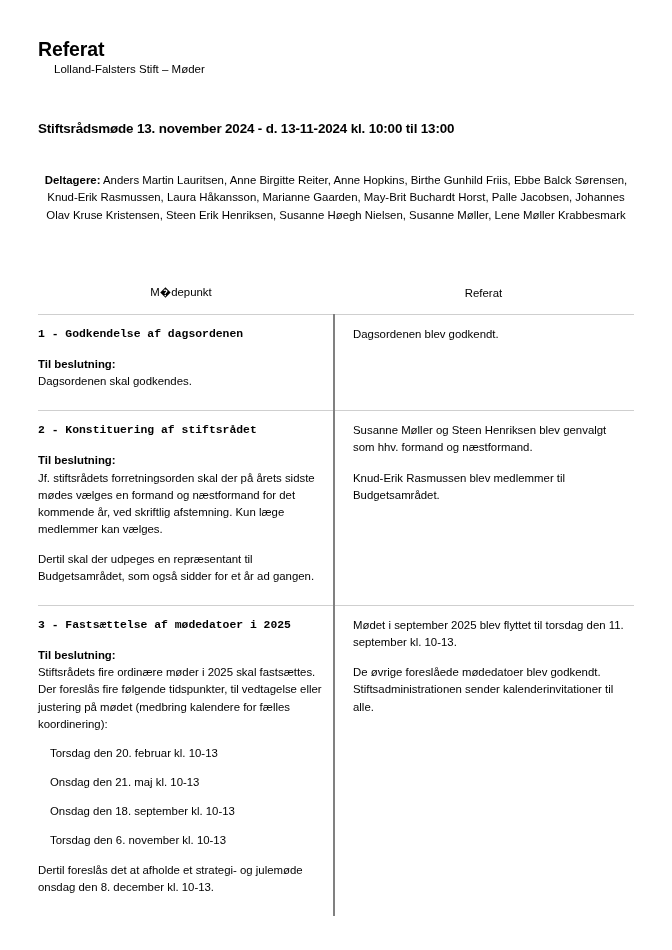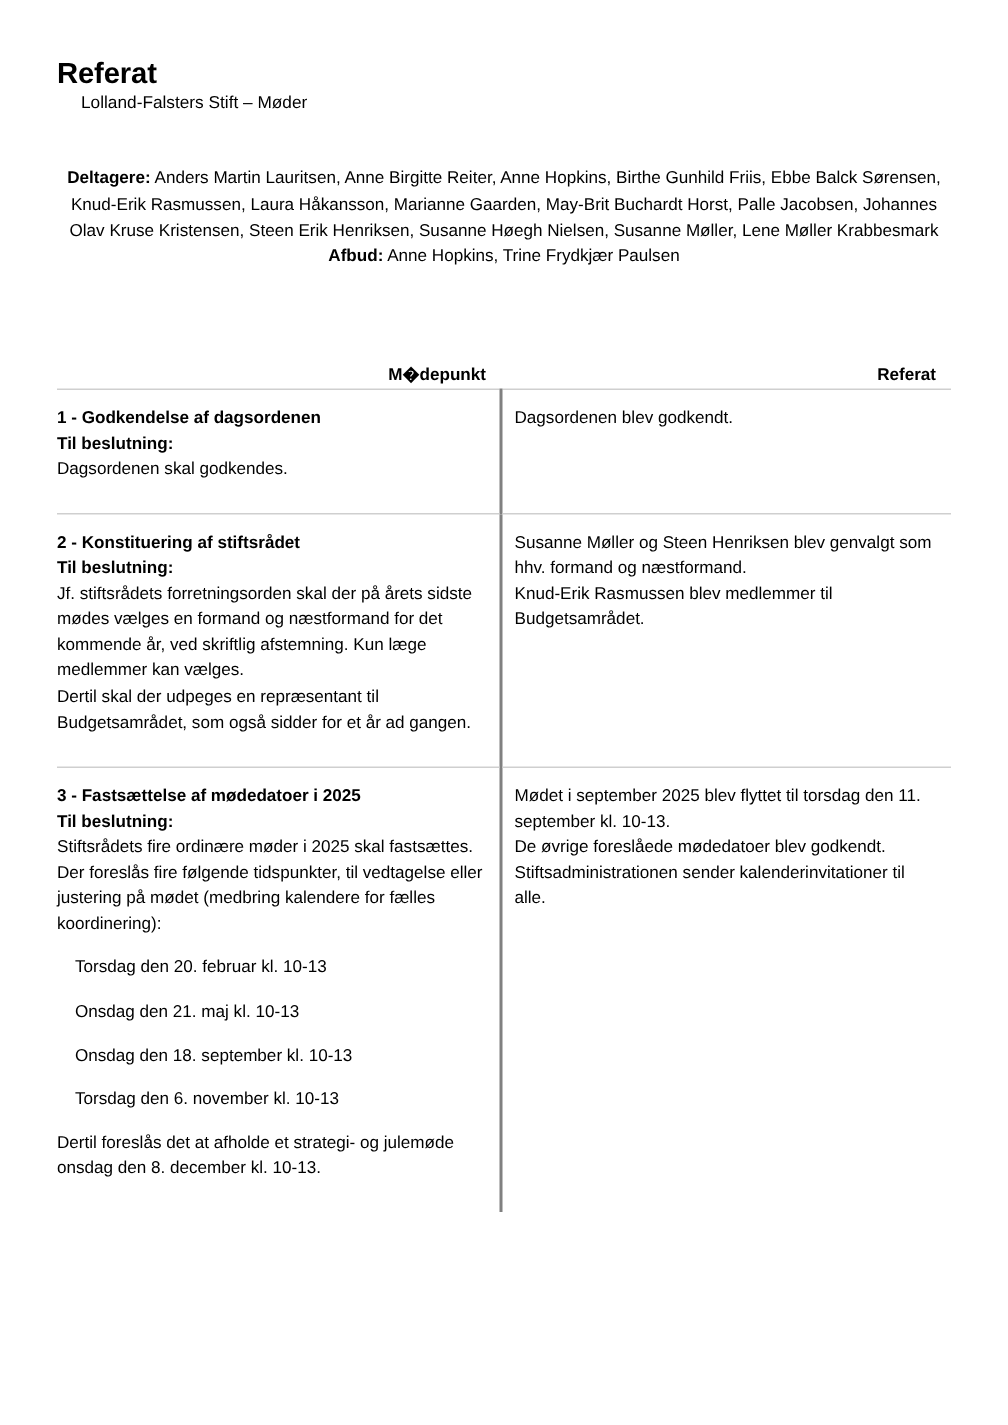--- a/index.html
+++ b/index.html
@@ -68,73 +68,75 @@
   .minutes-table {
     margin-top: 60px;
     width: 596px;
     border-collapse: collapse;
     table-layout: fixed;
   }
   .minutes-table col.col-item { width: 296px; }
   .minutes-table col.col-ref  { width: 300px; }
 
   .minutes-table th {
-    text-align: right;
+    text-align: center;
     font-size: 11.4px;
-    font-weight: bold;
-    padding: 0 10px 3px 0;
+    font-weight: normal;
+    padding: 0 10px 15px 0;
     border-bottom: 1px solid #cfcfcf;
     vertical-align: bottom;
   }
   .minutes-table th.th-ref {
     padding-left: 9px;
   }
 
   .minutes-table td {
     vertical-align: top;
     font-size: 11.4px;
     line-height: 1.5;
     padding: 11px 10px 20px 0;
     border-bottom: 1px solid #cfcfcf;
   }
   .minutes-table tr:last-child td {
     border-bottom: none;
   }
   .minutes-table td.cell-ref {
-    padding-left: 8px;
+    padding-left: 18px;
     border-left: 2px solid #808080;
   }
 
   .cell p {
     margin: 0;
   }
   .cell p.gap {
+    margin-top: 13px;
   }
   .cell .agenda-title {
     font-weight: bold;
+    font-family: Liberation Mono, monospace;
   }
   .cell .decision-label {
     font-weight: bold;
   }
   .date-list p {
     margin: 12px;
   }
 </style>
 </head>
 <body>
 
 <div class="page">
 
   <h1 class="doc-title">Referat</h1>
   <p class="doc-subtitle">Lolland-Falsters Stift – Møder</p>
 
+  <h2 class="meeting-heading">Stiftsrådsmøde 13. november 2024 - d. 13-11-2024 kl. 10:00 til 13:00</h2>
 
   <div class="attendance">
     <p><span class="lbl">Deltagere:</span><span> Anders Martin Lauritsen, Anne Birgitte Reiter, Anne Hopkins, Birthe Gunhild Friis, Ebbe Balck Sørensen, Knud-Erik Rasmussen, Laura Håkansson, Marianne Gaarden, May-Brit Buchardt Horst, Palle Jacobsen, Johannes Olav Kruse Kristensen, Steen Erik Henriksen, Susanne Høegh Nielsen, Susanne Møller, Lene Møller Krabbesmark</span></p>
-    <p><span class="lbl">Afbud:</span><span> Anne Hopkins, Trine Frydkjær Paulsen</span></p>
   </div>
 
   <table class="minutes-table">
     <colgroup>
       <col class="col-item">
       <col class="col-ref">
     </colgroup>
     <thead>
       <tr>
         <th class="th-item">M�depunkt</th>

